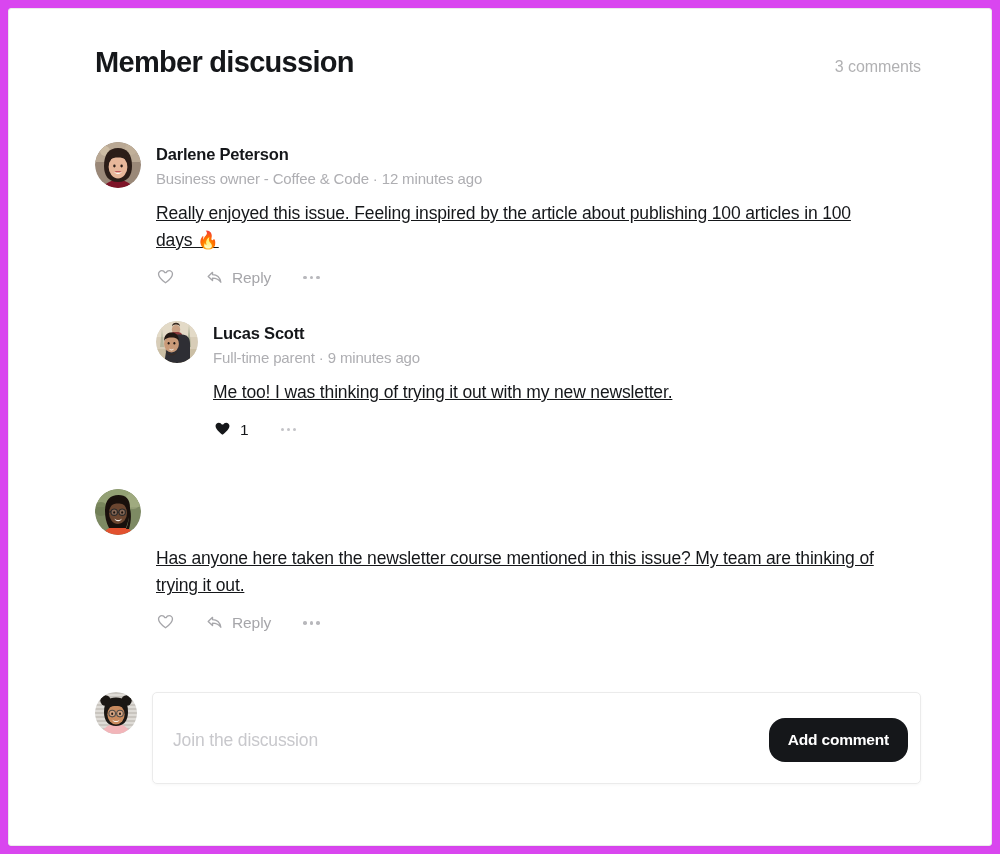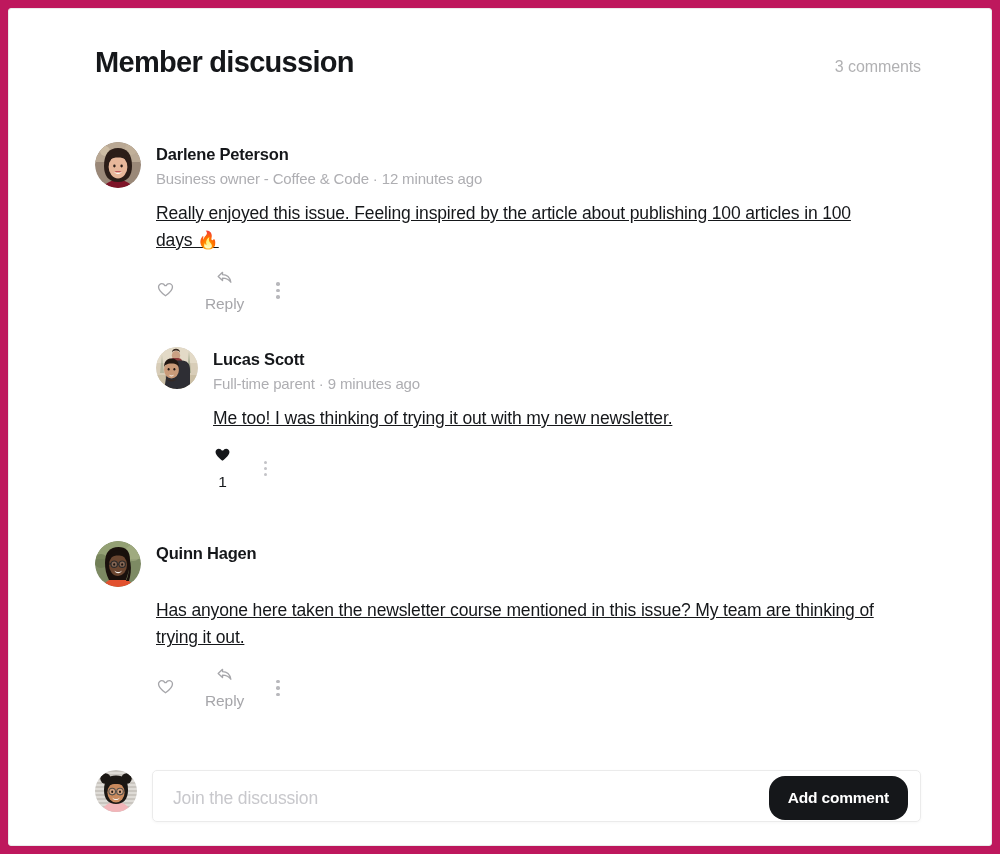--- a/index.html
+++ b/index.html
@@ -8,21 +8,21 @@
     margin: 0;
     padding: 0;
     background: #ffffff;
     font-family: "Liberation Sans", sans-serif;
     -webkit-font-smoothing: antialiased;
   }
   .page {
     position: relative;
     width: 1000px;
     height: 854px;
-    background: #be185d;
+    background: #d946ef;
     overflow: hidden;
   }
   .card {
     position: absolute;
     left: 8px;
     top: 8px;
     width: 984px;
     height: 838px;
     background: #ffffff;
     border: 1px solid #ebebeb;
@@ -119,21 +119,20 @@
     align-items: center;
     gap: 8px;
     color: #a6a6aa;
     font-size: 15.5px;
     letter-spacing: -0.1px;
     cursor: pointer;
     background: none;
     border: 0;
     padding: 4px 0;
     font-family: inherit;
-    flex-direction: column;
   }
   .act + .act { margin-left: 30px; }
   .act svg { display: block; }
   .act.liked { color: #15171a; font-size: 15.5px; }
   .act .count { color: #15171a; }
   .dots {
     display: inline-flex;
     align-items: center;
     gap: 3px;
     cursor: pointer;
@@ -161,21 +160,21 @@
     gap: 15px;
     margin-top: 56px;
   }
   .form-box {
     flex: 1 1 auto;
     position: relative;
     border: 1px solid #ebebeb;
     border-radius: 5px;
     background: #fff;
     box-shadow: 0 1px 3px rgba(0,0,0,0.035);
-    height: 52px;
+    height: 92px;
     display: flex;
     align-items: center;
     padding: 4px 12px 0 18px;
   }
   .form-input {
     flex: 1 1 auto;
     border: 0;
     outline: none;
     font-family: inherit;
     font-size: 17.5px;
@@ -353,21 +352,20 @@
                     <path d="M22.4 23.2 h1.6"></path>
                     <path d="M16 22.6 l-2 .5"></path>
                   </g>
                   <ellipse cx="19.2" cy="23.4" rx="1" ry="1.2" fill="#1a120e"></ellipse>
                   <ellipse cx="27.2" cy="23.4" rx="1" ry="1.2" fill="#1a120e"></ellipse>
                   <path d="M19.5 29.5 C21.3 31.6 25 31.6 26.8 29.5 C26 33 20.3 33 19.5 29.5 Z" fill="#f7f2ee"></path>
                 </g>
               </svg>
             </div>
             <div class="c-meta">
-              <div class="c-name">Quinn Hagen</div>
             </div>
           </div>
           <div class="c-content">
             <div class="c-body">Has anyone here taken the newsletter course mentioned in this issue? My team are thinking of trying it out.</div>
             <div class="c-actions">
               <button class="act">
                 <span>
                   <svg width="19" height="19" viewBox="0 0 24 24" fill="none" stroke="#a6a6aa" stroke-width="1.7" stroke-linecap="round" stroke-linejoin="round">
                     <path d="M20.8 7.6c0-2.3-1.9-4.2-4.2-4.2-1.7 0-3.1 1-3.8 2.4h-1.6c-.7-1.4-2.1-2.4-3.8-2.4-2.3 0-4.2 1.9-4.2 4.2 0 5 8.8 11 8.8 11s8.8-6 8.8-11z"></path>
                   </svg>

